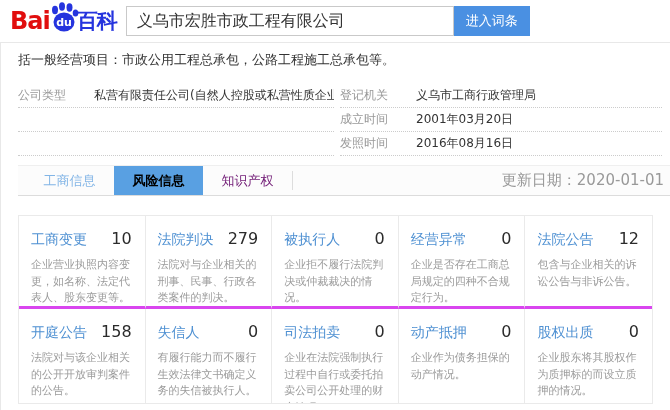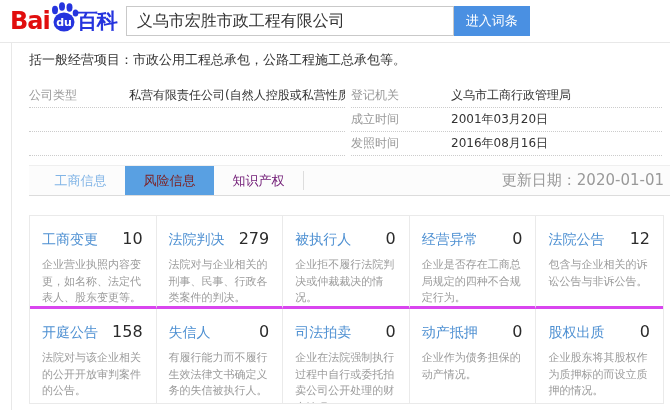--- a/index.html
+++ b/index.html
@@ -16,38 +16,38 @@
   .search-input {
     width:328px; height:30px; border:1px solid #c9c9c9; padding:0 10px;
     font-size:16px; color:#333; outline:none; font-family:inherit; border-radius:0;
   }
   .enter-btn {
     width:76px; height:30px; background:var(--primary-blue,#4a90e2); color:#fff;
     border:none; font-size:13px; cursor:pointer; font-family:inherit;
   }
   
   .divider-h { border-top:1px solid #e8e8e8; }
-  .content { margin-left:11px; border-left:1px solid #e8e8e8; padding:7px 8px 0 17px; height:367px; }
+  .content { border-left:1px solid #e8e8e8; padding:7px 8px 0 17px; height:367px; }
   .intro { font-size:13px; color:#333; padding-top:1px; }
   
   .info { display:flex; margin-top:15px; }
   .info-col-left { width:316px; margin-right:6px; }
   .info-col-right { flex:1; }
-  .info-row { display:flex; align-items:center; height:24px; border-bottom:1px dotted #ccc; font-size:12px; overflow:hidden;gap:24px; }
+  .info-row { display:flex; align-items:center; height:24px; border-bottom:1px dotted #ccc; font-size:12px; overflow:hidden; }
   .info-label { color:#999; width:76px; flex-shrink:0; }
   .info-value { color:#333; white-space:nowrap; }
   
   .tabbar {
     margin-top:9px; margin-right:-8px; height:31px; display:flex;
     border-top:1px solid #efefef; border-bottom:1px solid #dcdcdc;
     background:#fcfcfc; padding-left:7px;
   }
   .tab { min-width:89px; display:flex; align-items:center; justify-content:center; font-size:13px; cursor:pointer; }
   .tab-biz { color:var(--tab-light-blue,#82b5e6); }
-  .tab-risk { background:var(--active-tab-blue,#59a0e2); color:#7f1d1d; }
+  .tab-risk { background:var(--active-tab-blue,#59a0e2); color:#000000;font-weight:bold; }
   .tab-ip { color:#701a75; }
   .tab-vdivider { width:1px; background:#ddd; margin:5px 0; }
   .update-date { margin-left:auto; align-self:center; font-size:15px; color:#999; padding-right:6px; }
   
   .cards {
     margin-top:19px; width:635px; border:1px solid #eaeaea;
     display:grid; grid-template-columns:repeat(5,1fr); background:#fff;
   }
   .card { height:93px; padding:13px 8px 0 12px; border-right:1px solid #eaeaea; border-bottom:3px solid #d946ef; overflow:hidden; }
   .card:nth-child(5n) { border-right:none; }

